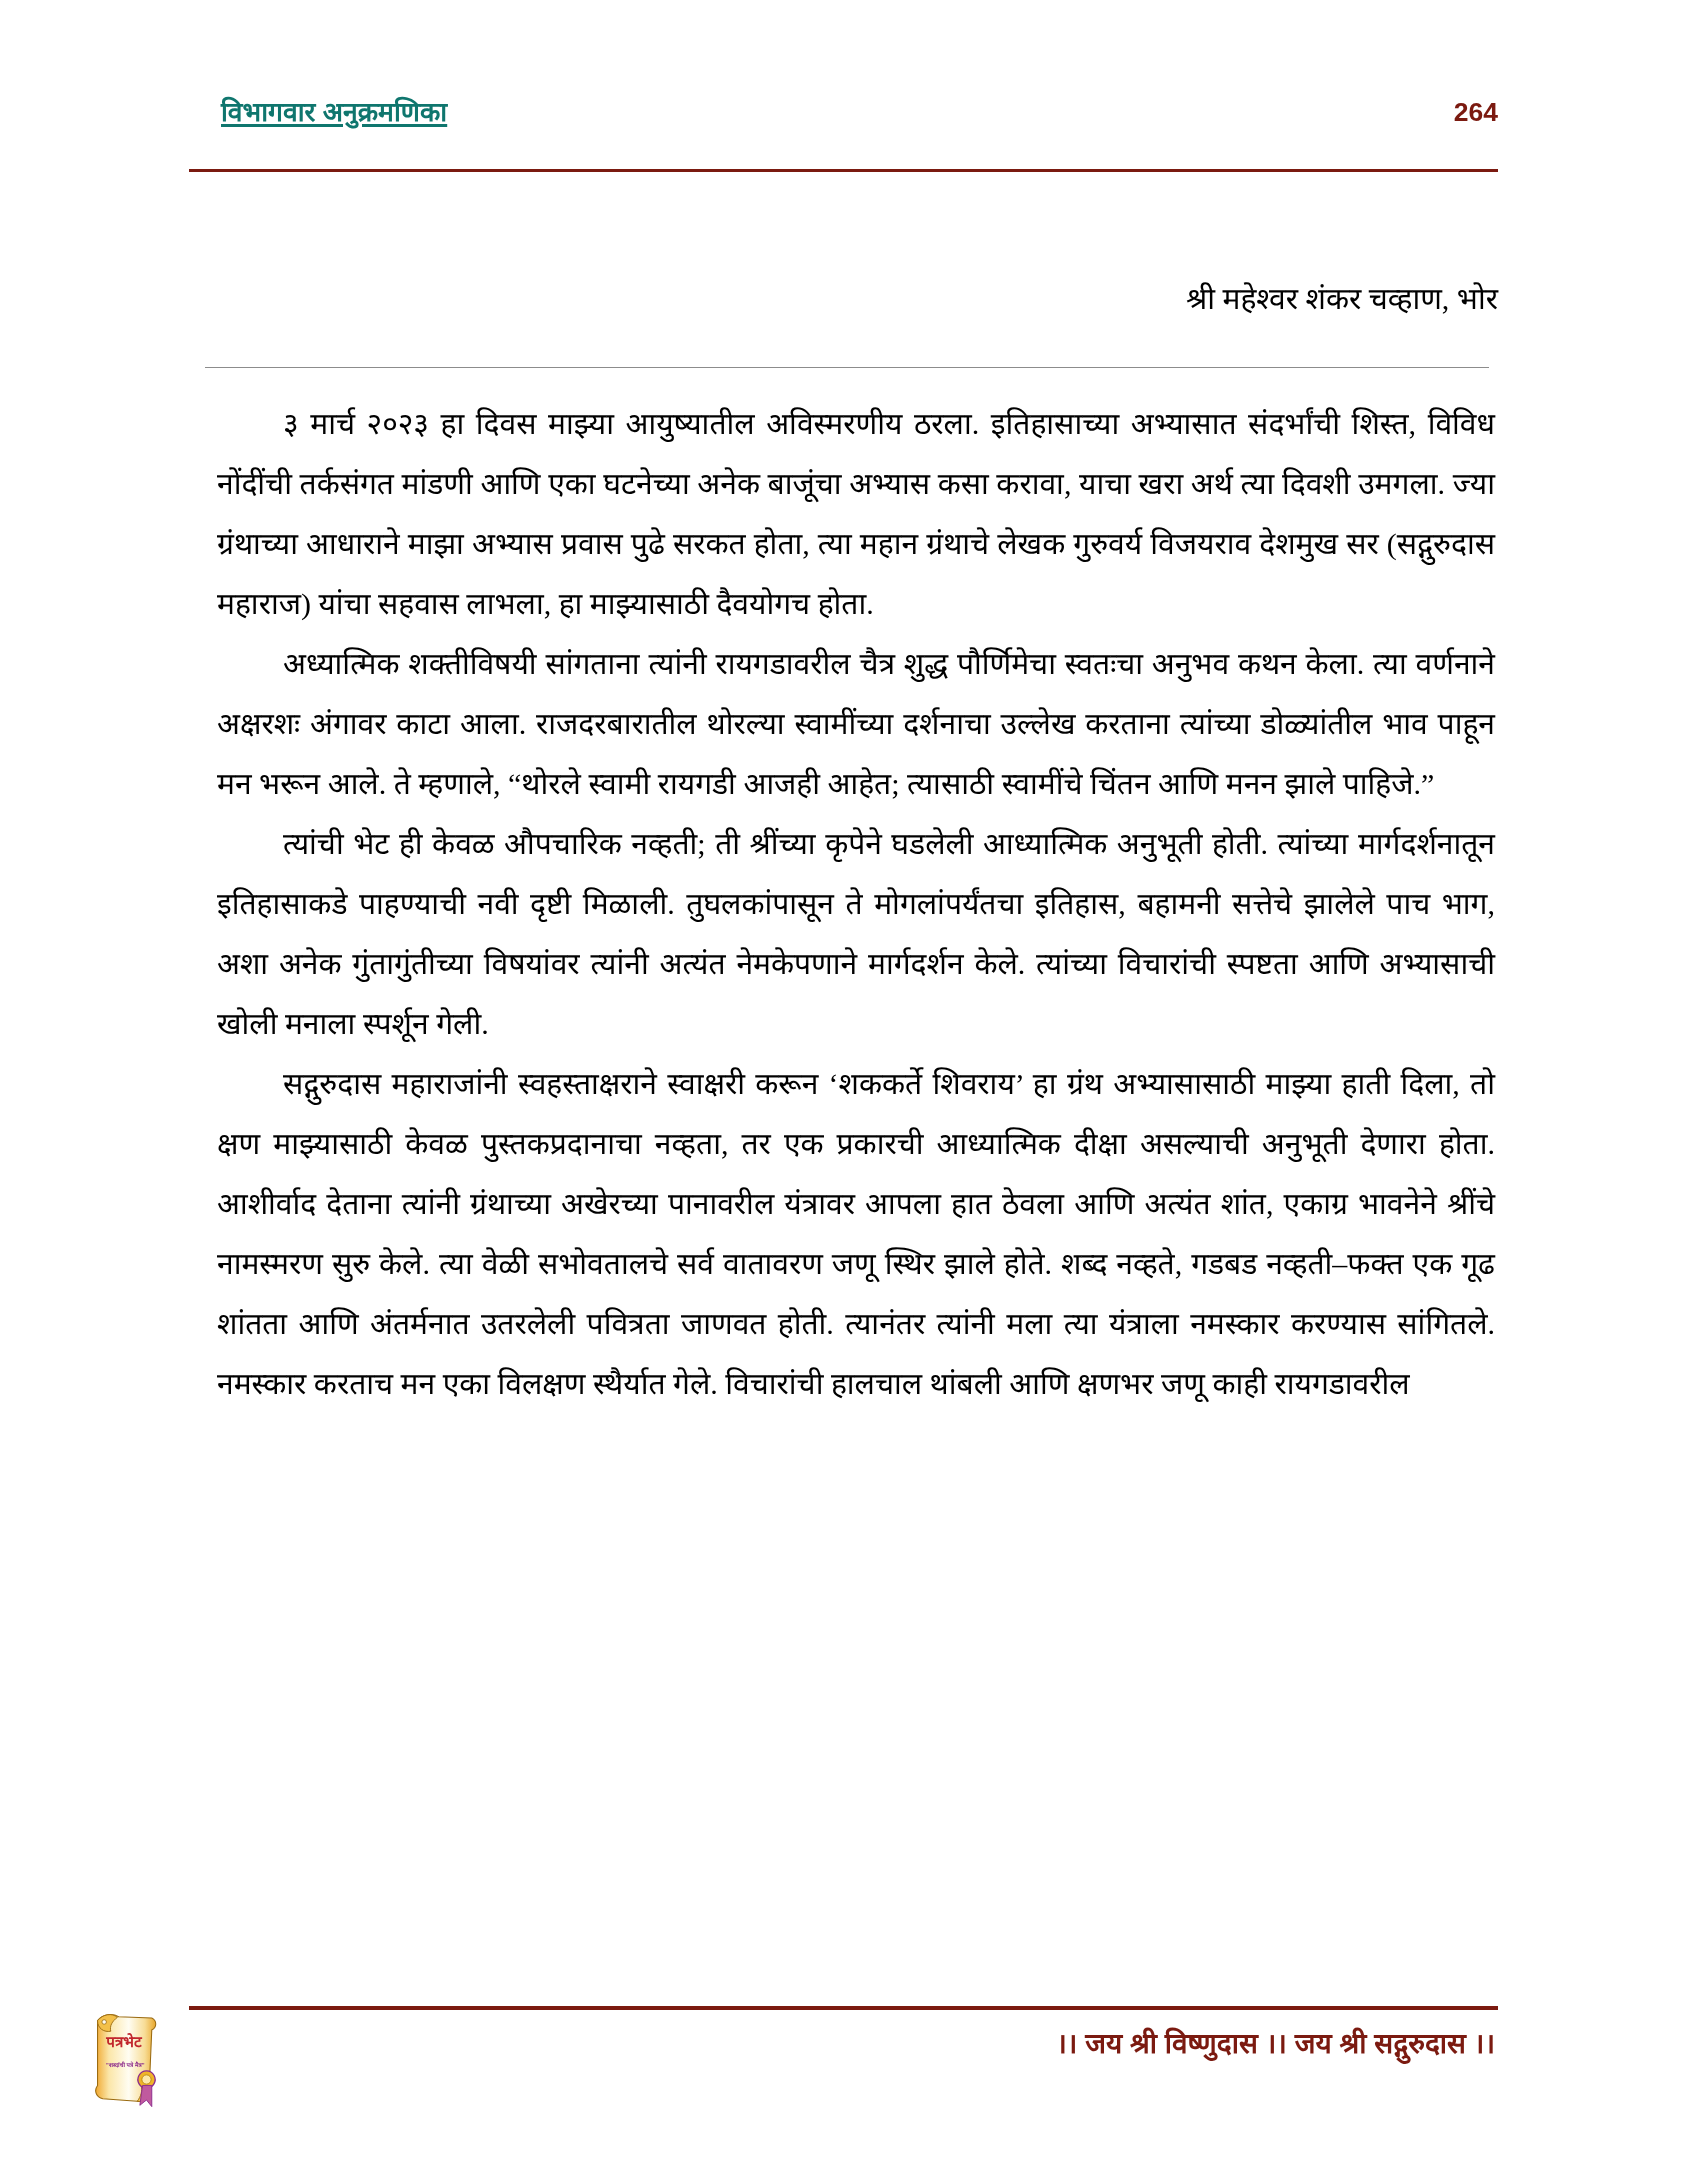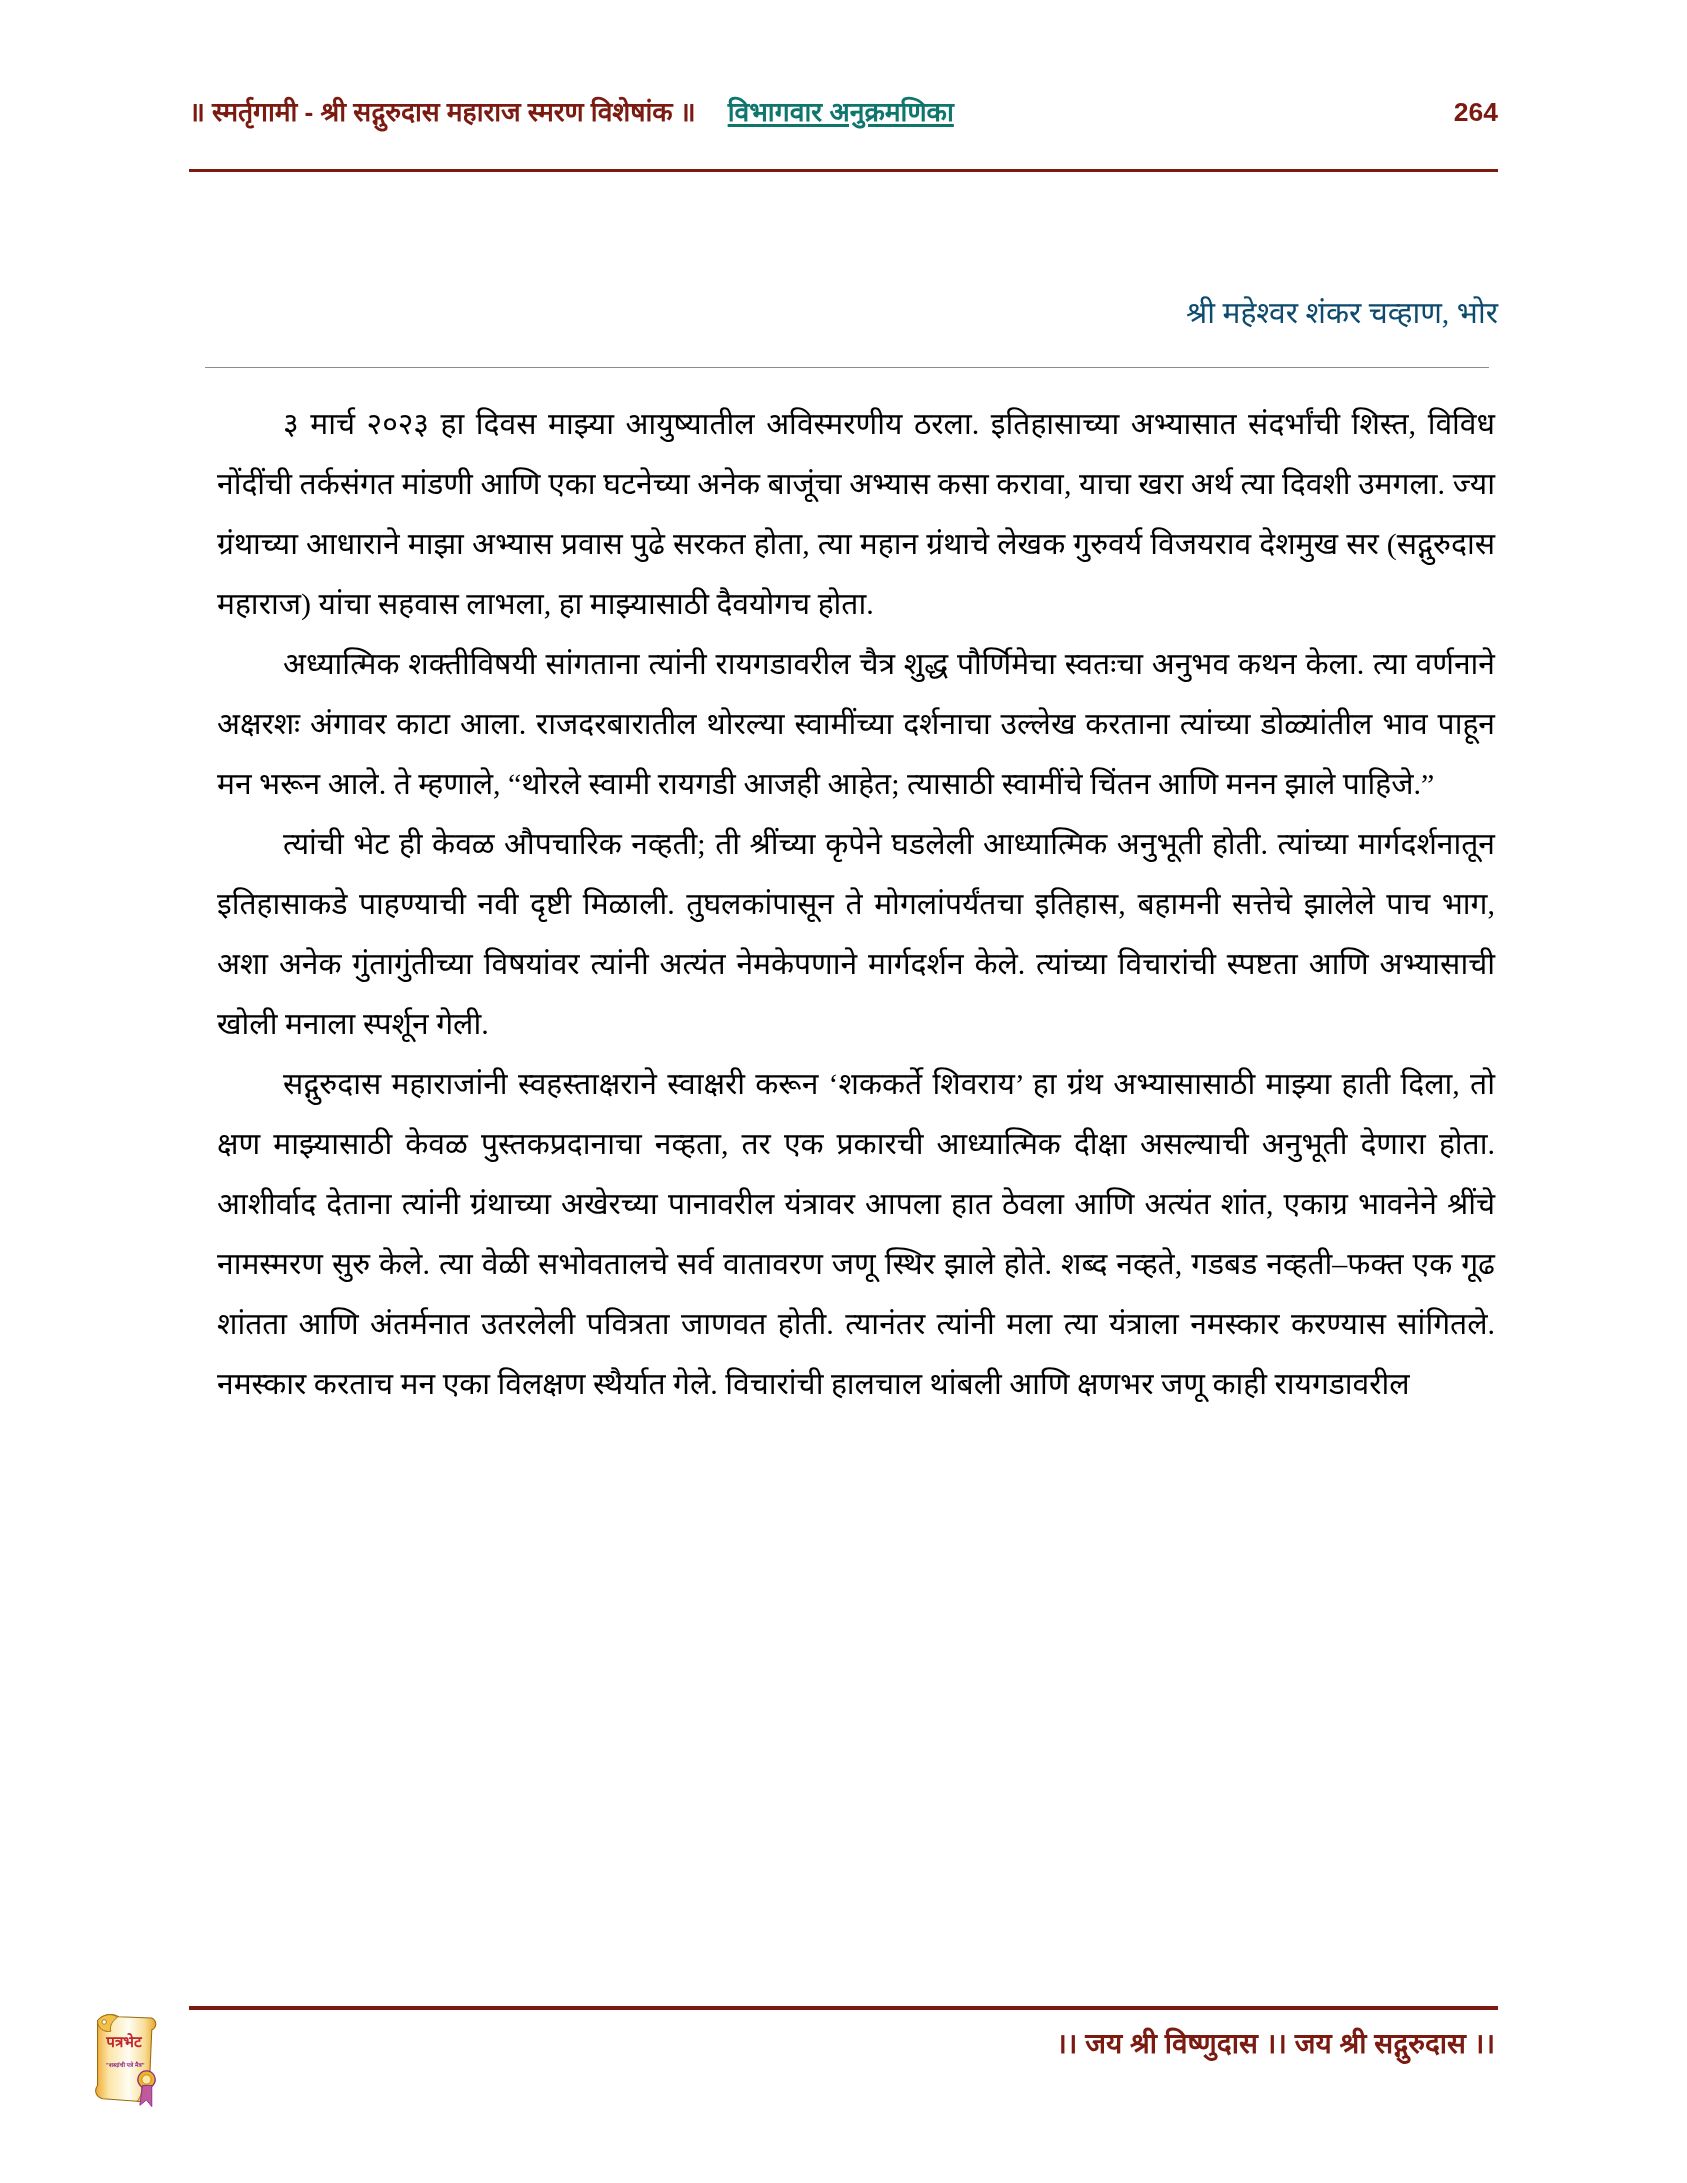--- a/index.html
+++ b/index.html
@@ -80,24 +80,24 @@
     font-size: 38px;
     font-weight: 700;
     color: #000000;
     line-height: 1.25;
     letter-spacing: -0.2px;
   }
   .article-byline {
     position: absolute;
     left: 189px;
     right: 189px;
-    top: 295px;
+    top: 281px;
     text-align: right;
     font-size: 30px;
-    color: #0c4a6e;
+    color: #000000;
     line-height: 1.2;
   }
   .rule-under-byline {
     position: absolute;
     left: 205px;
     right: 198px;
     top: 367px;
     height: 1.3px;
     background: #8c8c8c;
   }
@@ -149,21 +149,20 @@
     height: 106px;
   }
   .footer-logo svg { display: block; }
 </style>
 </head>
 <body>
 
 <div class="page">
 
   <div class="header">
-    <span class="header-title">॥ स्मर्तृगामी - श्री सद्गुरुदास महाराज स्मरण विशेषांक ॥</span>
     <span class="header-index-link">विभागवार अनुक्रमणिका</span>
     <span class="header-page-number">264</span>
   </div>
   <div class="rule-top"></div>
 
   <div class="article-byline">श्री महेश्वर शंकर चव्हाण, भोर</div>
   <div class="rule-under-byline"></div>
 
   <div class="body-text">
     <p>३ मार्च २०२३ हा दिवस माझ्या आयुष्यातील अविस्मरणीय ठरला. इतिहासाच्या अभ्यासात संदर्भांची शिस्त, विविध नोंदींची तर्कसंगत मांडणी आणि एका घटनेच्या अनेक बाजूंचा अभ्यास कसा करावा, याचा खरा अर्थ त्या दिवशी उमगला. ज्या ग्रंथाच्या आधाराने माझा अभ्यास प्रवास पुढे सरकत होता, त्या महान ग्रंथाचे लेखक गुरुवर्य विजयराव देशमुख सर (सद्गुरुदास महाराज) यांचा सहवास लाभला, हा माझ्यासाठी दैवयोगच होता.</p>

